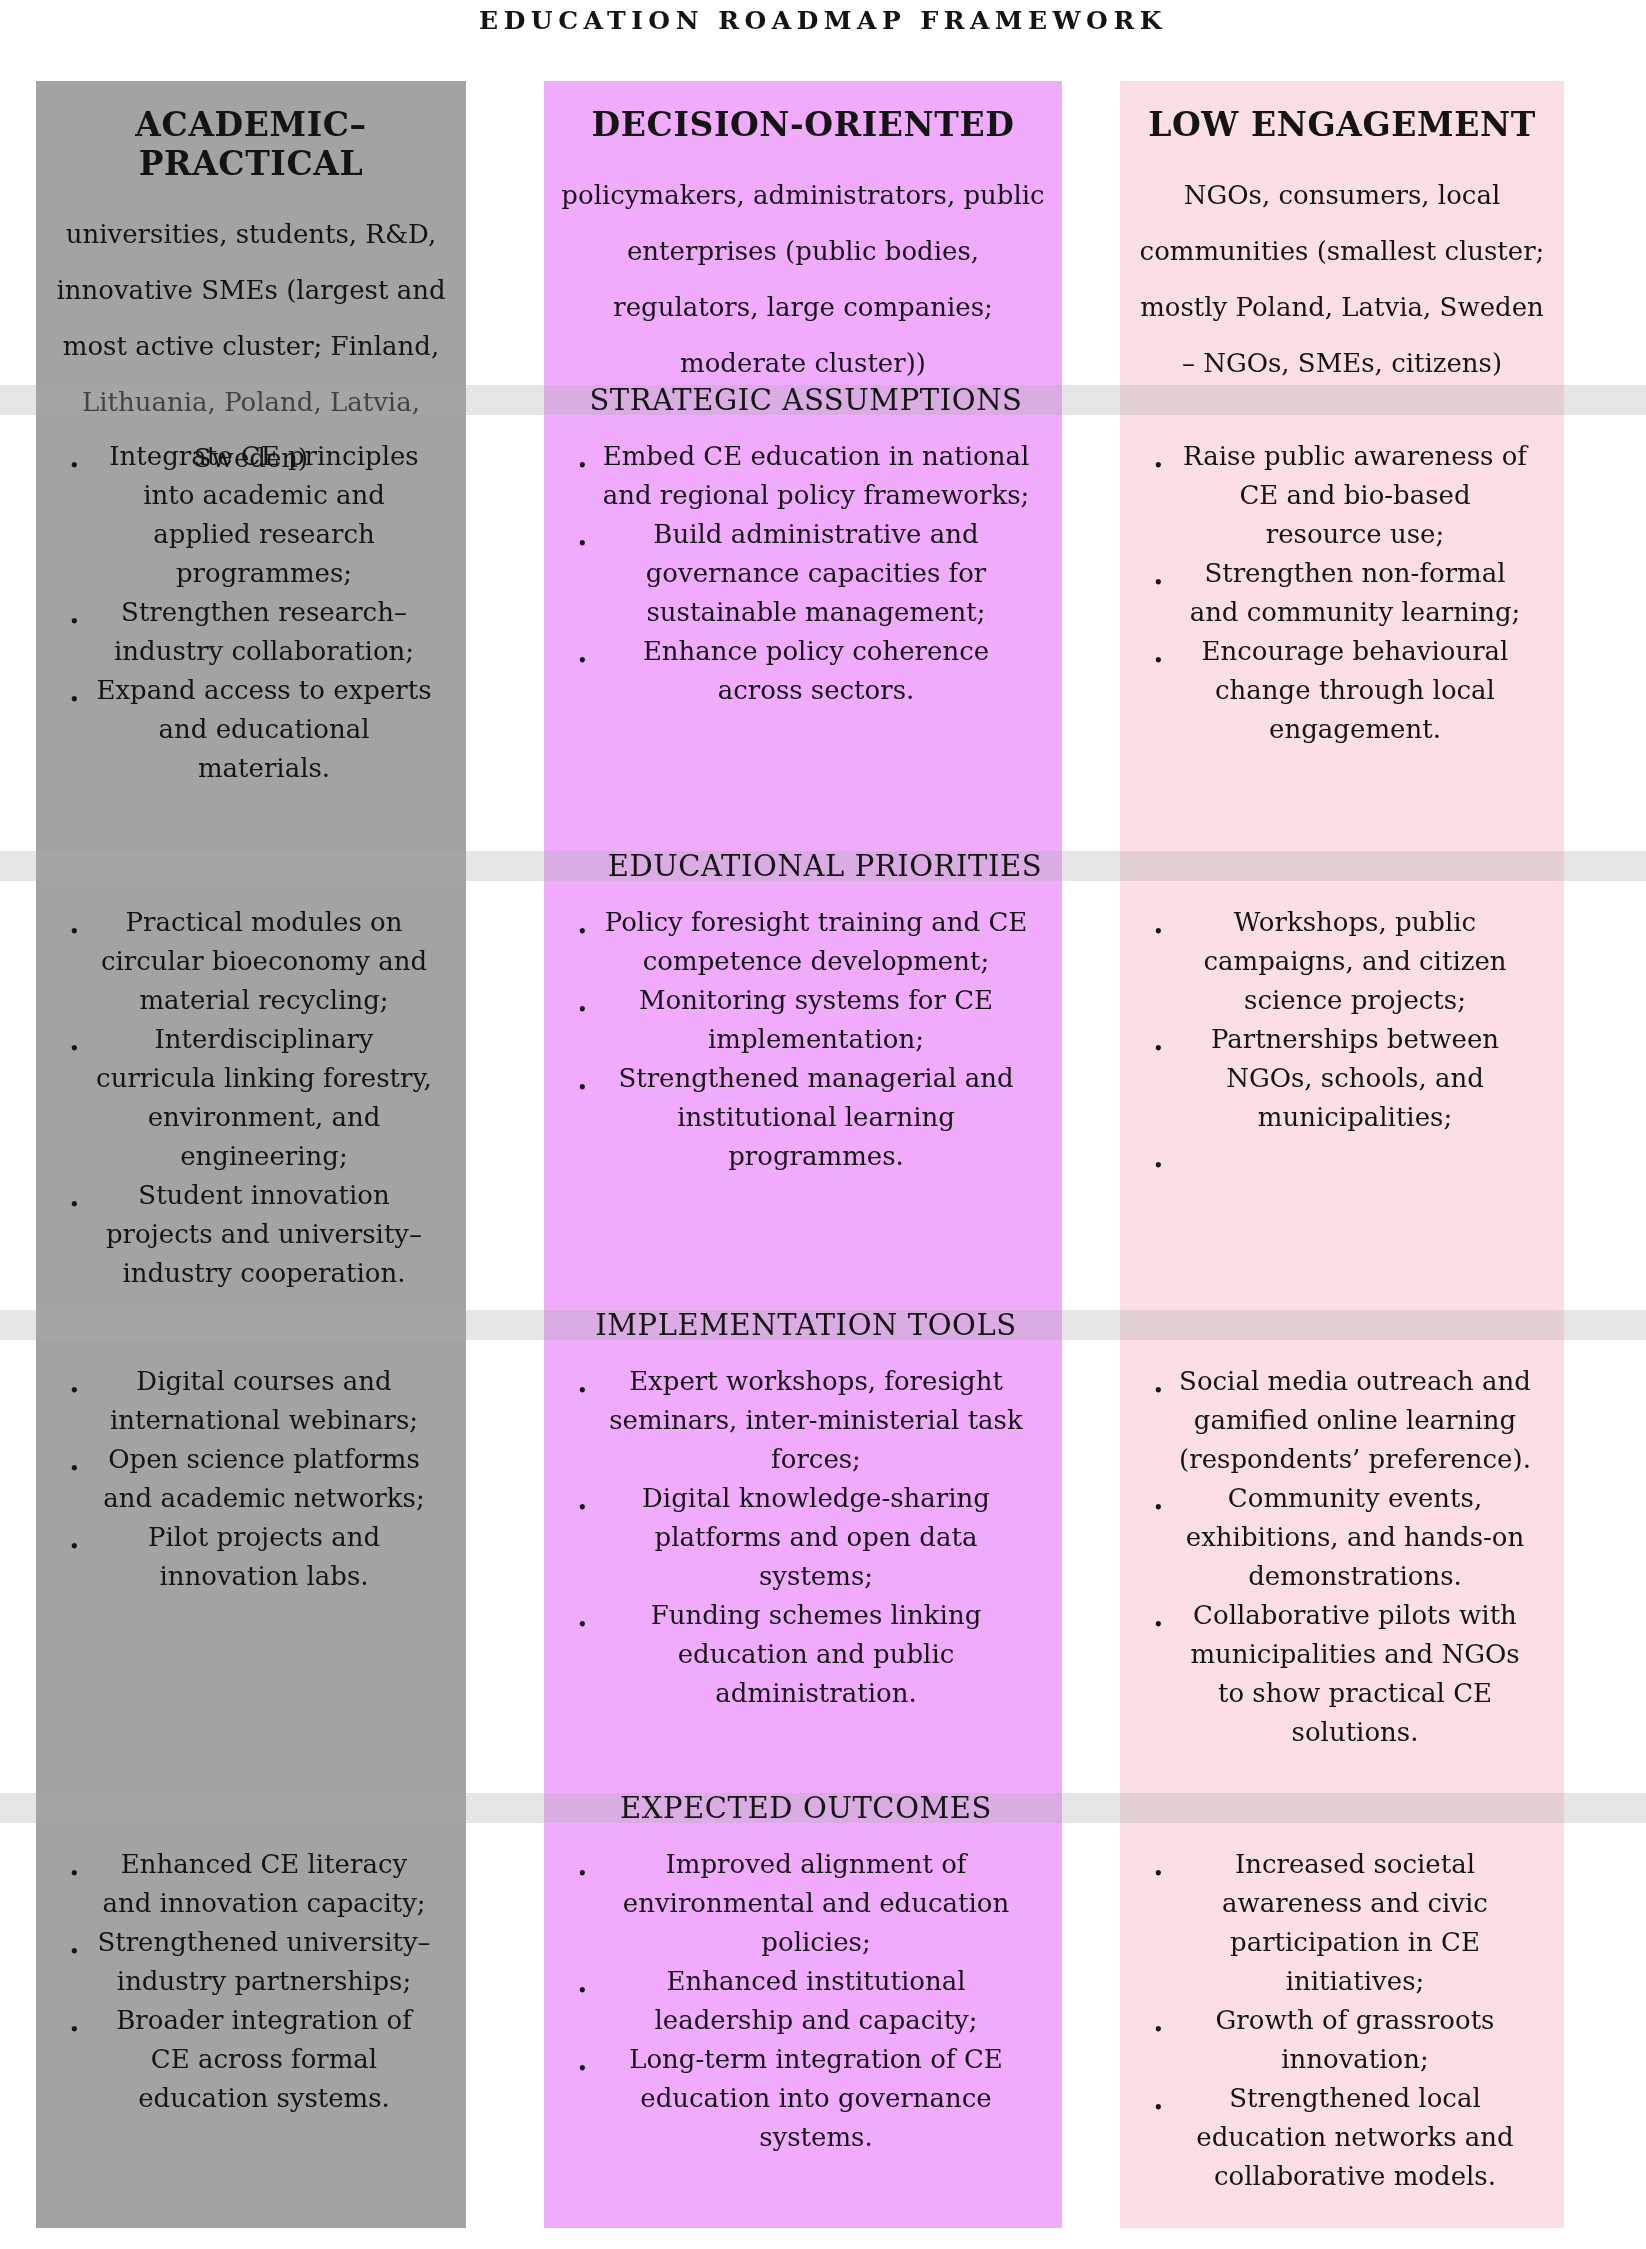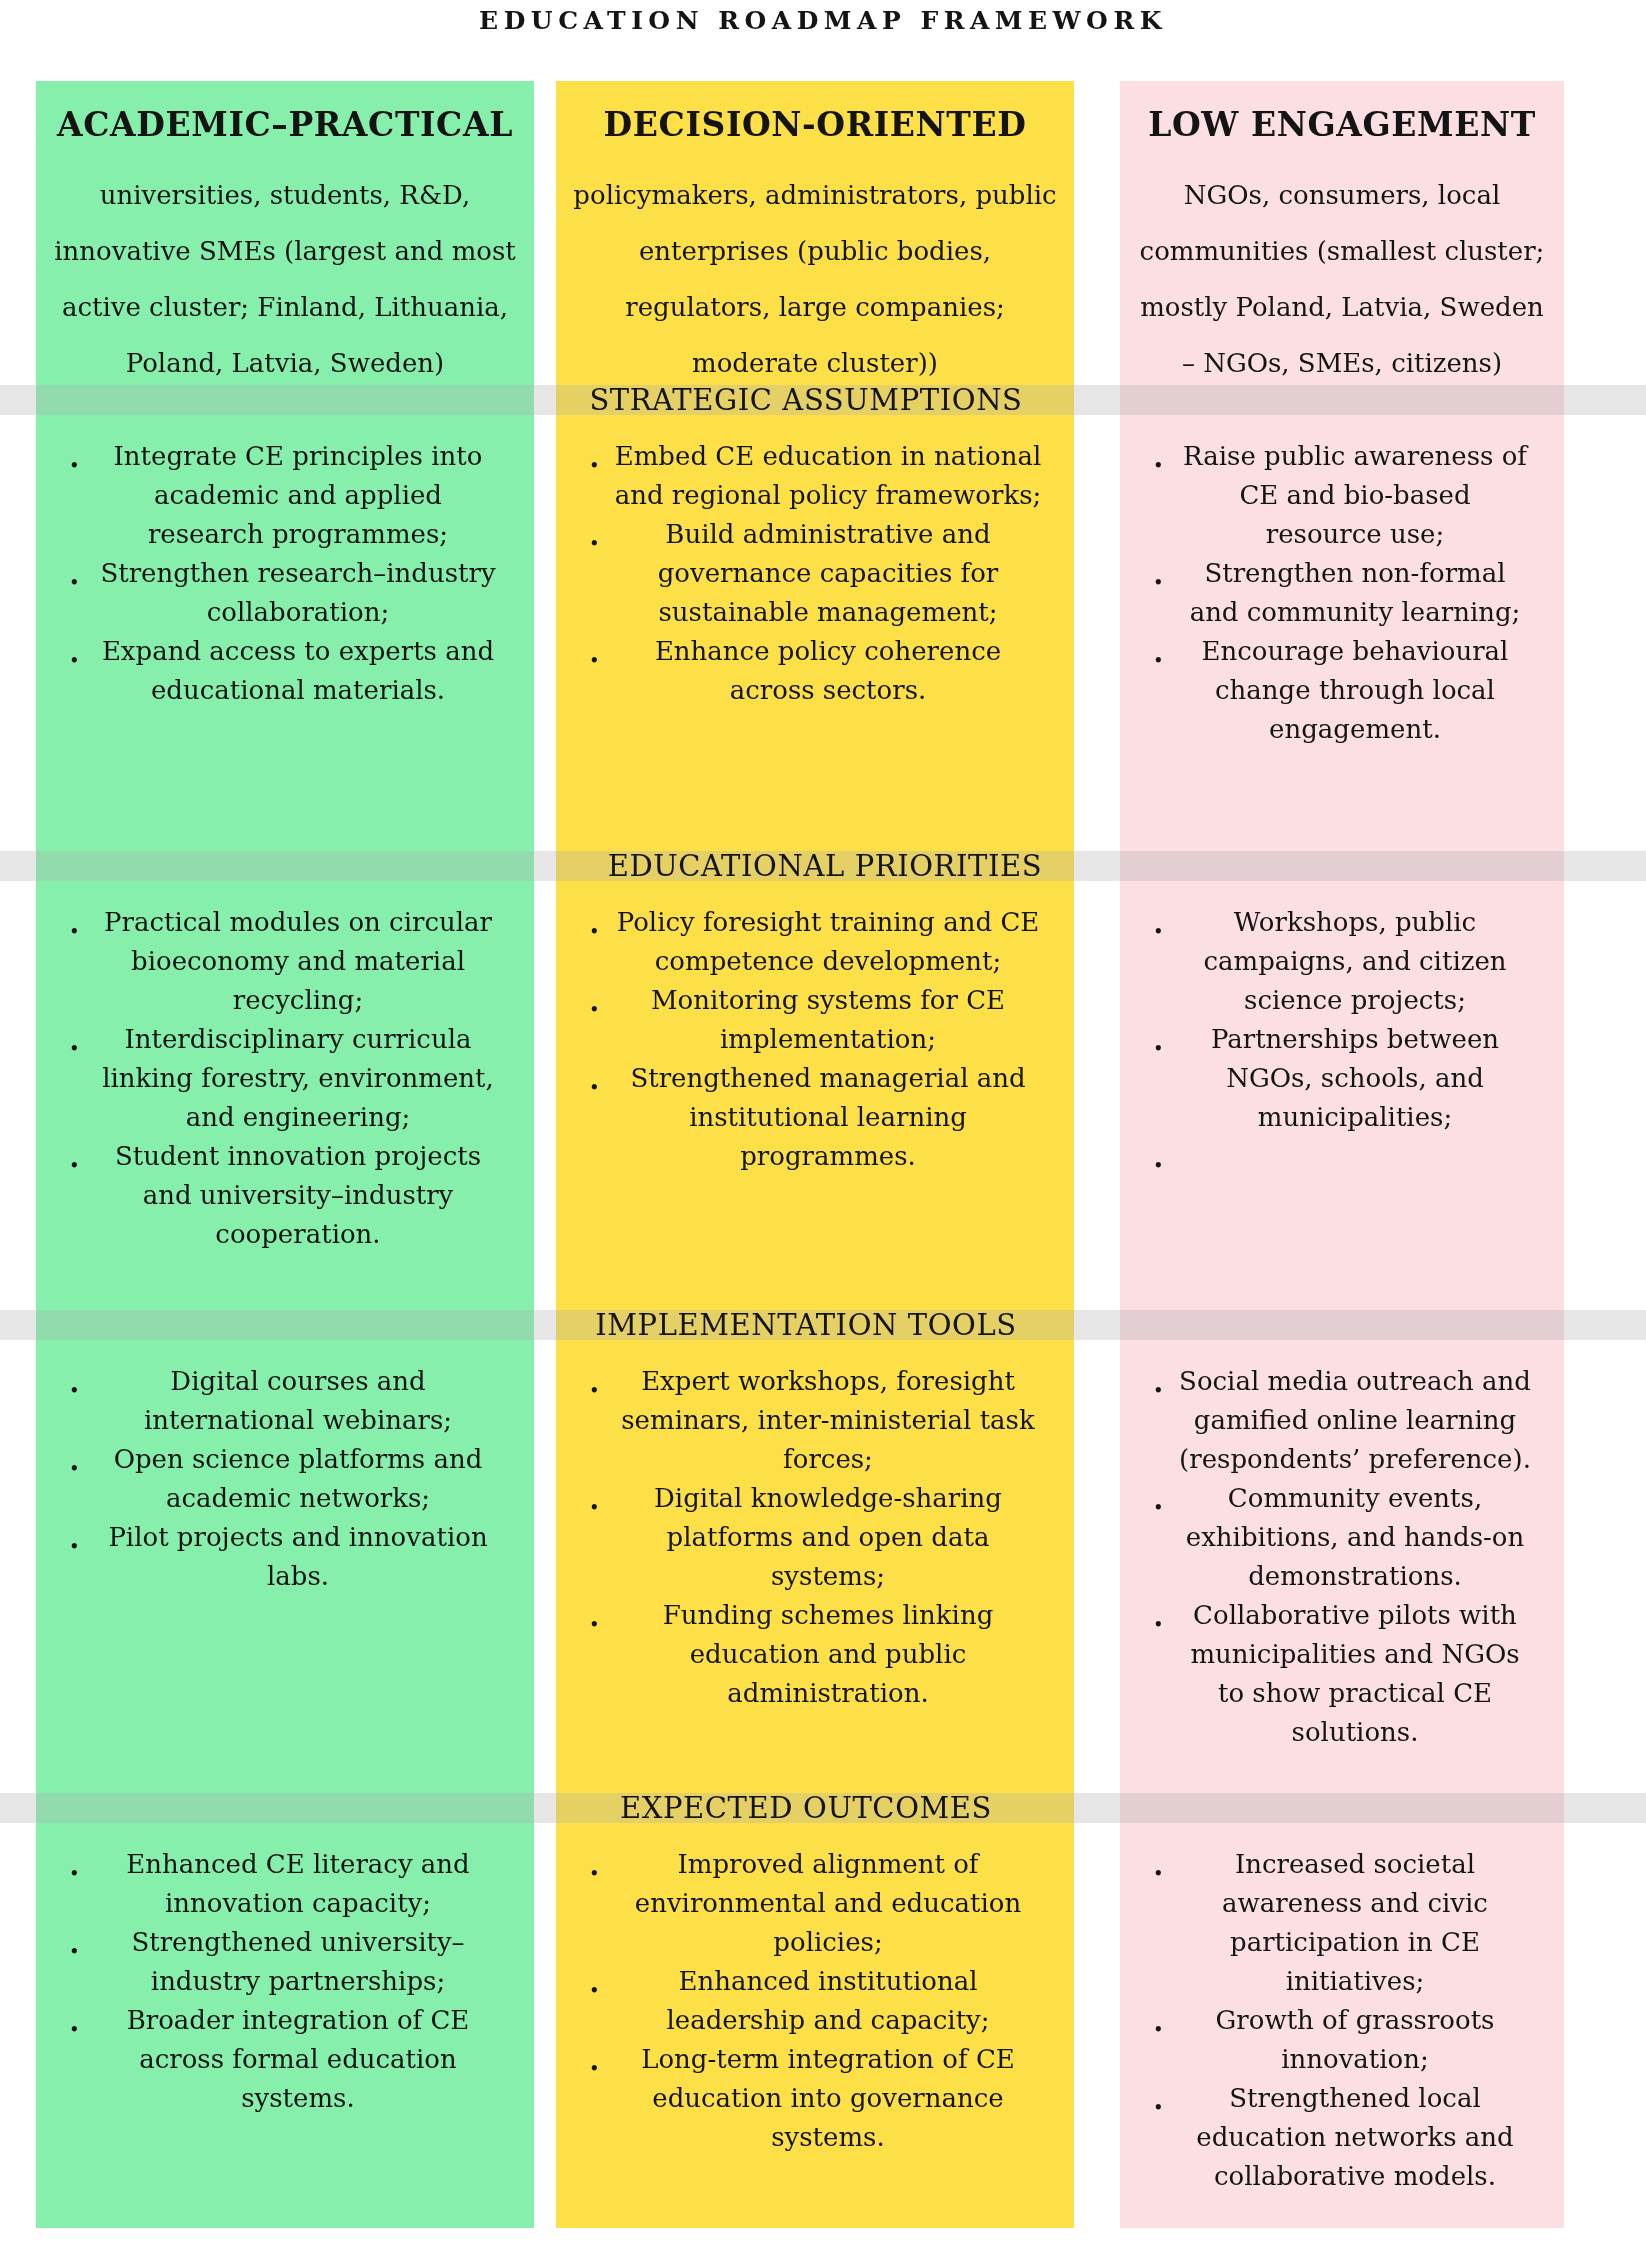--- a/index.html
+++ b/index.html
@@ -19,22 +19,22 @@
     font-size:25px;
     font-weight:bold;
     letter-spacing:5.5px;
   }
   
   .col{
     position:absolute;
     top:81px;
     height:2147px;
   }
-  .col-academic{ left:36px;   width:498px; background:#86efac; }
-  .col-decision{ left:556px;  width:518px; background:#fde047; }
+  .col-academic{ left:36px;   width:430px; background:#a3a3a3; }
+  .col-decision{ left:544px;  width:518px; background:#f0abfc; }
   .col-low{      left:1120px; width:444px; background:#fbdfe2; }
 
   
   .band{
     position:absolute;
     left:0; width:1646px; height:30px;
     background:rgba(173,173,173,0.30);
     z-index:2;
   }
   .band-1{ top:385px; }

